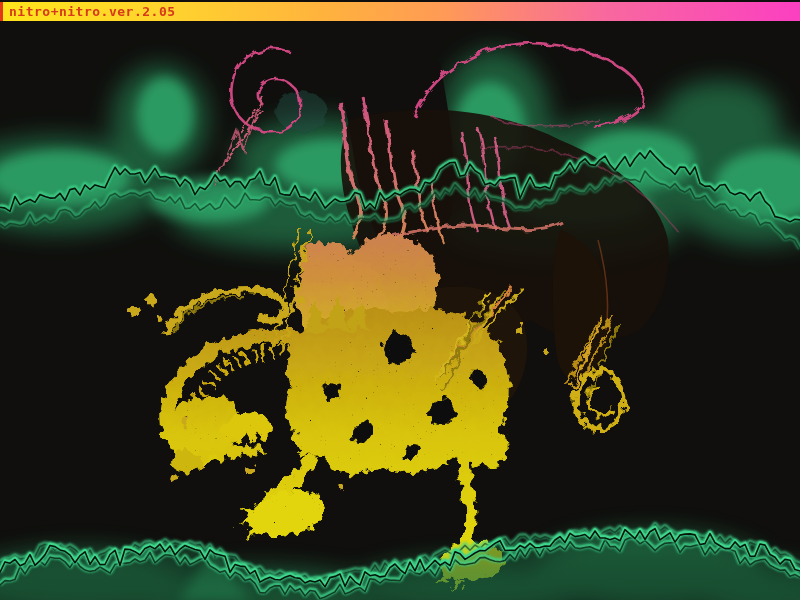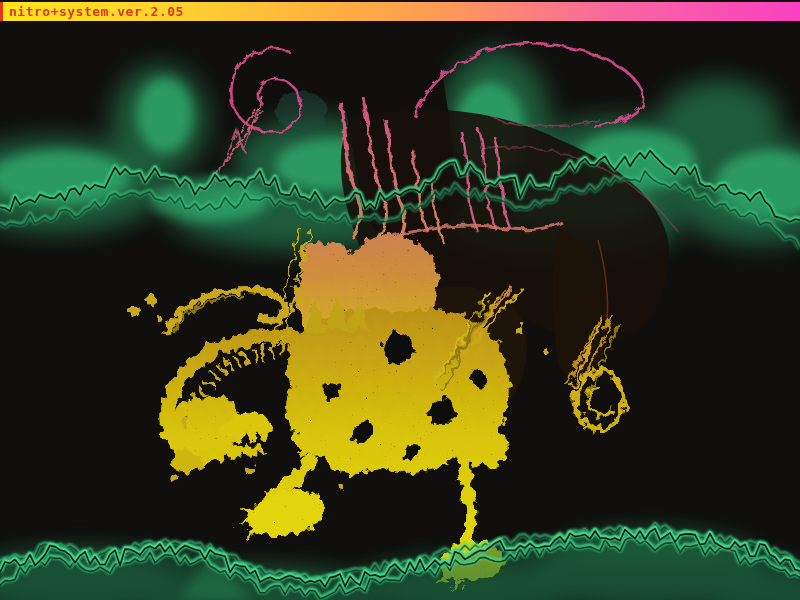--- a/index.html
+++ b/index.html
@@ -240,16 +240,16 @@
         <polyline id="bCd" class="wl-dark faint" points="0,561.3 5,558.7 10,558.1 15,555.2 20,558.0 25,557.2 30,556.0 35,555.7 40,545.4 45,543.5 50,544.9 55,549.3 60,544.5 65,547.9 70,545.3 75,548.5 80,553.9 85,556.1 90,549.2 95,558.7 100,553.3 105,551.7 110,548.3 115,552.0 120,551.7 125,553.7 130,550.9 135,543.8 140,546.8 145,542.5 150,541.7 155,544.8 160,544.4 165,539.9 170,543.9 175,541.9 180,543.7 185,545.5 190,542.0 195,544.4 200,543.5 205,550.3 210,545.0 215,556.3 220,549.2 225,555.4 230,555.3 235,555.9 240,562.5 245,564.0 250,565.0 255,568.6 260,567.2 265,573.3 270,572.1 275,574.6 280,571.5 285,574.2 290,574.5 295,573.5 300,576.4 305,574.6 310,580.2 315,577.7 320,578.3 325,576.5 330,575.3 335,577.0 340,572.4 345,571.9 350,570.6 355,569.2 360,569.6 365,568.8 370,572.3 375,564.1 380,572.1 385,562.1 390,567.9 395,560.4 400,565.8 405,561.7 410,561.6 415,565.2 420,557.6 425,556.0 430,561.4 435,554.6 440,551.8 445,549.0 450,551.8 455,553.9 460,549.3 465,544.3 470,549.2 475,543.9 480,547.3 485,542.4 490,545.0 495,542.6 500,539.5 505,537.8 510,544.7 515,540.9 520,535.5 525,535.2 530,540.0 535,535.3 540,537.8 545,535.6 550,537.6 555,538.1 560,533.8 565,539.7 570,532.2 575,531.1 580,532.1 585,529.8 590,536.0 595,530.0 600,534.0 605,530.4 610,528.4 615,531.5 620,526.8 625,533.2 630,532.3 635,531.4 640,531.4 645,531.5 650,531.9 655,523.7 660,529.7 665,525.9 670,530.0 675,533.0 680,534.8 685,531.6 690,534.9 695,533.2 700,536.1 705,536.9 710,534.8 715,541.9 720,535.7 725,542.5 730,537.4 735,542.0 740,545.7 745,548.3 750,541.5 755,543.5 760,543.4 765,546.8 770,553.5 775,548.5 780,553.6 785,553.2 790,556.1 795,561.7 800,563.4"></polyline>
     <polyline id="bB" class="wl-bright mid" points="0,584.1 5,579.5 10,579.9 15,578.3 20,565.7 25,572.9 30,564.9 35,564.5 40,560.0 45,564.2 50,556.2 55,557.1 60,557.2 65,560.8 70,566.5 75,558.4 80,565.4 85,569.0 90,570.3 95,569.4 100,565.8 105,568.9 110,572.1 115,563.5 120,562.1 125,562.3 130,561.5 135,557.9 140,560.9 145,559.1 150,551.4 155,561.7 160,557.4 165,553.7 170,554.2 175,555.2 180,563.1 185,556.2 190,563.4 195,561.0 200,558.1 205,556.9 210,564.8 215,567.6 220,571.2 225,569.6 230,577.1 235,571.2 240,573.8 245,579.3 250,577.8 255,582.3 260,591.5 265,591.9 270,586.9 275,584.7 280,584.8 285,593.3 290,584.6 295,589.9 300,587.6 305,594.9 310,589.4 315,590.1 320,597.6 325,595.9 330,593.3 335,590.8 340,583.3 345,592.8 350,590.9 355,587.9 360,586.4 365,590.6 370,577.7 375,578.5 380,582.0 385,578.0 390,579.1 395,579.1 400,579.6 405,570.8 410,568.6 415,572.0 420,573.0 425,568.0 430,568.6 435,575.0 440,565.2 445,562.1 450,569.5 455,558.7 460,563.1 465,563.6 470,562.6 475,561.6 480,556.8 485,556.3 490,558.6 495,560.1 500,560.6 505,559.3 510,553.5 515,558.5 520,548.1 525,555.9 530,547.3 535,547.3 540,555.1 545,544.8 550,550.4 555,548.2 560,545.1 565,548.7 570,540.7 575,546.7 580,547.5 585,546.4 590,545.6 595,547.8 600,549.8 605,538.4 610,545.7 615,545.4 620,550.3 625,538.9 630,536.5 635,537.7 640,542.8 645,539.6 650,544.3 655,549.5 660,545.0 665,542.2 670,541.8 675,541.4 680,551.3 685,544.9 690,545.7 695,544.4 700,543.3 705,553.9 710,545.9 715,552.1 720,546.7 725,547.1 730,548.5 735,550.2 740,562.6 745,556.4 750,563.9 755,560.2 760,558.8 765,558.1 770,564.1 775,566.8 780,569.2 785,568.8 790,575.2 795,573.5 800,576.3"></polyline>
         <polyline id="bBd" class="wl-dark mid" points="0,584.1 5,579.5 10,579.9 15,578.3 20,565.7 25,572.9 30,564.9 35,564.5 40,560.0 45,564.2 50,556.2 55,557.1 60,557.2 65,560.8 70,566.5 75,558.4 80,565.4 85,569.0 90,570.3 95,569.4 100,565.8 105,568.9 110,572.1 115,563.5 120,562.1 125,562.3 130,561.5 135,557.9 140,560.9 145,559.1 150,551.4 155,561.7 160,557.4 165,553.7 170,554.2 175,555.2 180,563.1 185,556.2 190,563.4 195,561.0 200,558.1 205,556.9 210,564.8 215,567.6 220,571.2 225,569.6 230,577.1 235,571.2 240,573.8 245,579.3 250,577.8 255,582.3 260,591.5 265,591.9 270,586.9 275,584.7 280,584.8 285,593.3 290,584.6 295,589.9 300,587.6 305,594.9 310,589.4 315,590.1 320,597.6 325,595.9 330,593.3 335,590.8 340,583.3 345,592.8 350,590.9 355,587.9 360,586.4 365,590.6 370,577.7 375,578.5 380,582.0 385,578.0 390,579.1 395,579.1 400,579.6 405,570.8 410,568.6 415,572.0 420,573.0 425,568.0 430,568.6 435,575.0 440,565.2 445,562.1 450,569.5 455,558.7 460,563.1 465,563.6 470,562.6 475,561.6 480,556.8 485,556.3 490,558.6 495,560.1 500,560.6 505,559.3 510,553.5 515,558.5 520,548.1 525,555.9 530,547.3 535,547.3 540,555.1 545,544.8 550,550.4 555,548.2 560,545.1 565,548.7 570,540.7 575,546.7 580,547.5 585,546.4 590,545.6 595,547.8 600,549.8 605,538.4 610,545.7 615,545.4 620,550.3 625,538.9 630,536.5 635,537.7 640,542.8 645,539.6 650,544.3 655,549.5 660,545.0 665,542.2 670,541.8 675,541.4 680,551.3 685,544.9 690,545.7 695,544.4 700,543.3 705,553.9 710,545.9 715,552.1 720,546.7 725,547.1 730,548.5 735,550.2 740,562.6 745,556.4 750,563.9 755,560.2 760,558.8 765,558.1 770,564.1 775,566.8 780,569.2 785,568.8 790,575.2 795,573.5 800,576.3"></polyline>
     <polyline id="bA" class="wl-bright" points="0,571.3 5,560.8 10,562.1 15,558.4 20,564.6 25,562.3 30,553.6 35,564.3 40,559.5 45,553.8 50,544.4 55,545.5 60,548.8 65,550.2 70,554.0 75,561.6 80,554.5 85,550.7 90,563.1 95,555.6 100,563.5 105,563.4 110,553.4 115,549.2 120,564.3 125,548.0 130,548.4 135,550.6 140,553.9 145,547.4 150,545.2 155,547.8 160,543.1 165,550.7 170,544.9 175,553.9 180,548.1 185,544.4 190,546.5 195,548.4 200,549.5 205,558.2 210,548.8 215,552.7 220,554.0 225,555.2 230,571.2 235,563.5 240,565.0 245,565.5 250,572.8 255,569.5 260,581.0 265,578.1 270,576.2 275,578.4 280,578.9 285,576.2 290,574.5 295,576.7 300,577.3 305,581.9 310,579.7 315,580.9 320,578.9 325,585.8 330,576.5 335,575.3 340,573.0 345,585.2 350,575.2 355,580.7 360,584.0 365,570.8 370,574.6 375,573.6 380,575.8 385,575.0 390,566.6 395,562.9 400,568.5 405,572.6 410,561.0 415,569.8 420,558.5 425,569.9 430,564.4 435,559.3 440,564.1 445,561.0 450,564.5 455,550.6 460,552.7 465,558.3 470,555.3 475,551.9 480,549.4 485,549.7 490,546.0 495,542.3 500,539.6 505,549.4 510,549.1 515,549.3 520,544.5 525,546.8 530,542.3 535,546.6 540,546.4 545,544.9 550,545.1 555,538.9 560,535.5 565,541.3 570,532.2 575,535.5 580,534.6 585,533.4 590,537.7 595,529.9 600,536.9 605,536.9 610,538.7 615,537.0 620,539.7 625,528.6 630,533.1 635,537.5 640,529.7 645,538.4 650,530.7 655,527.6 660,538.8 665,535.2 670,531.7 675,541.0 680,534.0 685,533.0 690,532.8 695,533.8 700,543.4 705,542.5 710,532.6 715,541.7 720,544.6 725,547.5 730,547.5 735,540.8 740,546.1 745,543.4 750,555.1 755,555.0 760,542.9 765,544.0 770,553.4 775,556.1 780,563.0 785,558.3 790,559.1 795,568.5 800,570.0"></polyline>
         <polyline id="bAd" class="wl-dark" points="0,571.3 5,560.8 10,562.1 15,558.4 20,564.6 25,562.3 30,553.6 35,564.3 40,559.5 45,553.8 50,544.4 55,545.5 60,548.8 65,550.2 70,554.0 75,561.6 80,554.5 85,550.7 90,563.1 95,555.6 100,563.5 105,563.4 110,553.4 115,549.2 120,564.3 125,548.0 130,548.4 135,550.6 140,553.9 145,547.4 150,545.2 155,547.8 160,543.1 165,550.7 170,544.9 175,553.9 180,548.1 185,544.4 190,546.5 195,548.4 200,549.5 205,558.2 210,548.8 215,552.7 220,554.0 225,555.2 230,571.2 235,563.5 240,565.0 245,565.5 250,572.8 255,569.5 260,581.0 265,578.1 270,576.2 275,578.4 280,578.9 285,576.2 290,574.5 295,576.7 300,577.3 305,581.9 310,579.7 315,580.9 320,578.9 325,585.8 330,576.5 335,575.3 340,573.0 345,585.2 350,575.2 355,580.7 360,584.0 365,570.8 370,574.6 375,573.6 380,575.8 385,575.0 390,566.6 395,562.9 400,568.5 405,572.6 410,561.0 415,569.8 420,558.5 425,569.9 430,564.4 435,559.3 440,564.1 445,561.0 450,564.5 455,550.6 460,552.7 465,558.3 470,555.3 475,551.9 480,549.4 485,549.7 490,546.0 495,542.3 500,539.6 505,549.4 510,549.1 515,549.3 520,544.5 525,546.8 530,542.3 535,546.6 540,546.4 545,544.9 550,545.1 555,538.9 560,535.5 565,541.3 570,532.2 575,535.5 580,534.6 585,533.4 590,537.7 595,529.9 600,536.9 605,536.9 610,538.7 615,537.0 620,539.7 625,528.6 630,533.1 635,537.5 640,529.7 645,538.4 650,530.7 655,527.6 660,538.8 665,535.2 670,531.7 675,541.0 680,534.0 685,533.0 690,532.8 695,533.8 700,543.4 705,542.5 710,532.6 715,541.7 720,544.6 725,547.5 730,547.5 735,540.8 740,546.1 745,543.4 750,555.1 755,555.0 760,542.9 765,544.0 770,553.4 775,556.1 780,563.0 785,558.3 790,559.1 795,568.5 800,570.0"></polyline>
   </g>
 </svg>
 
 <div class="titlebar">
   <span class="edge"></span>
-  <span class="vtext">nitro+system.ver.2.05</span>
+  <span class="vtext">nitro+nitro.ver.2.05</span>
 </div>
 
 </div>
 
 </body></html>

